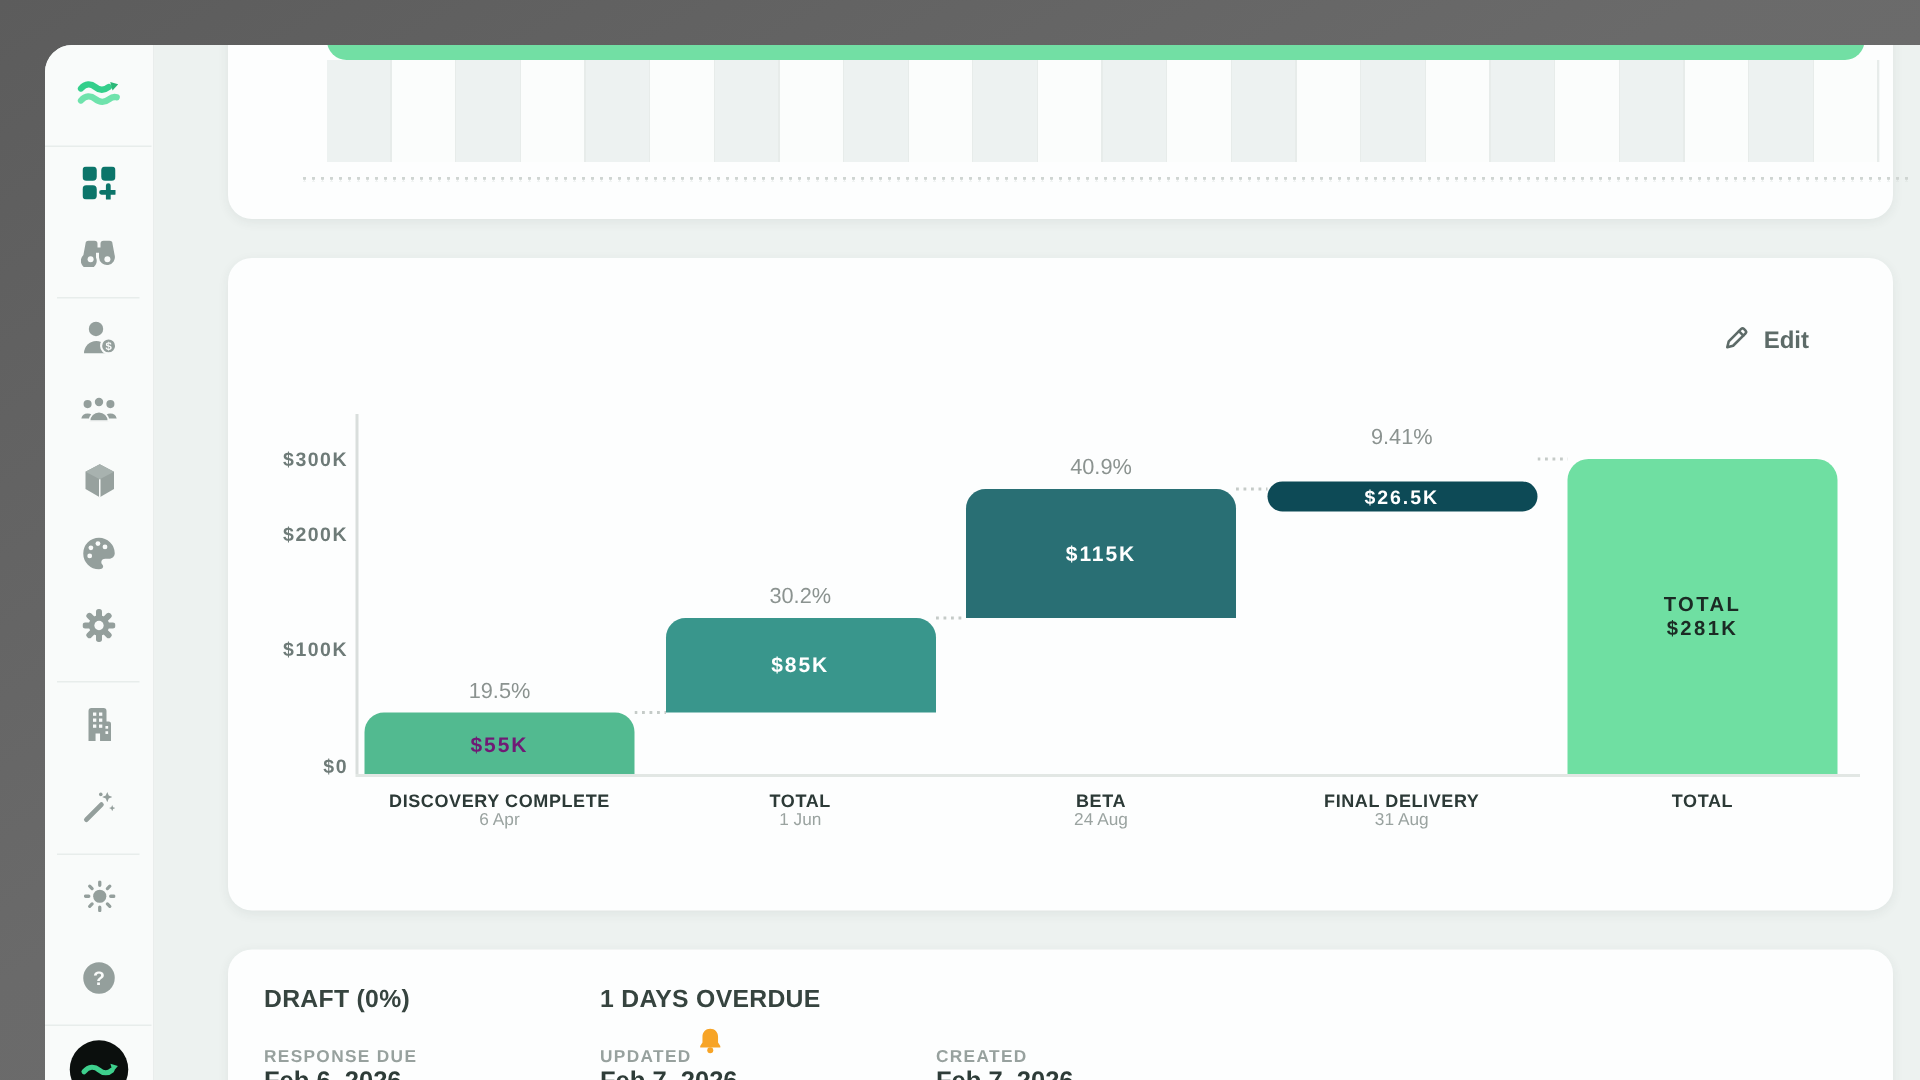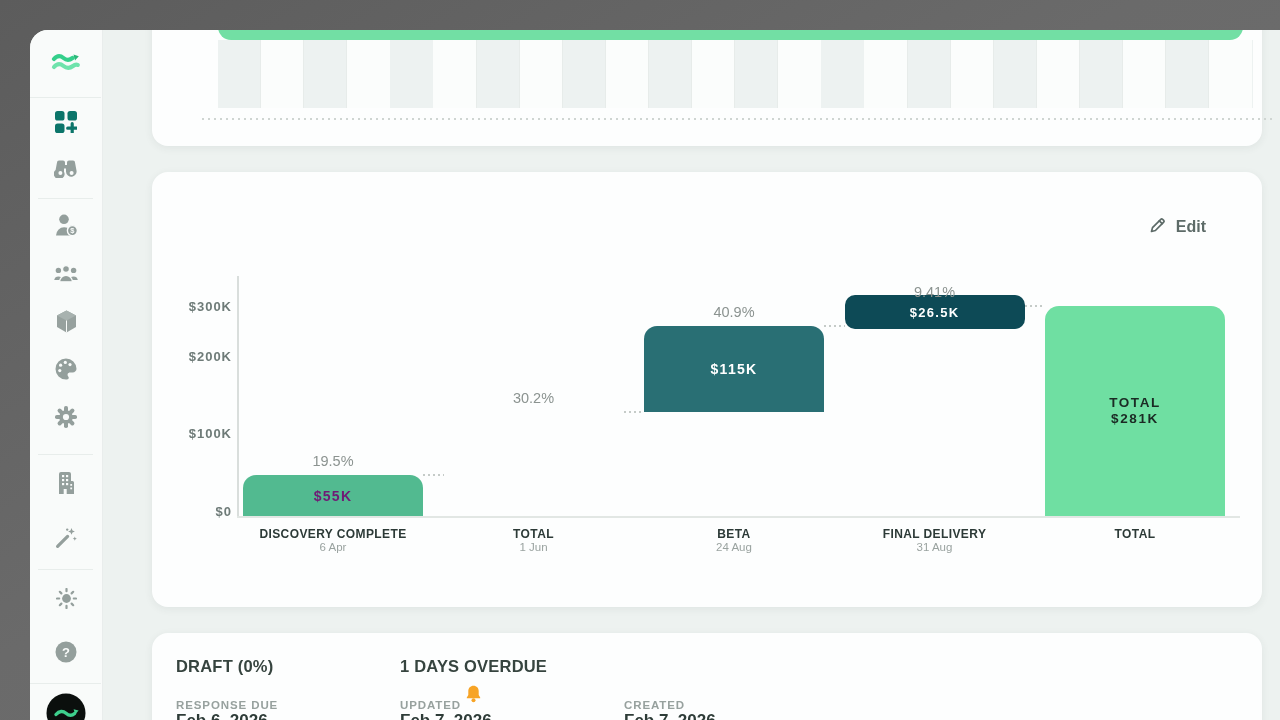--- a/index.html
+++ b/index.html
@@ -241,30 +241,31 @@
 
       <div class="wf-ytick" style="left: 0px; top: 10px; margin-top: 28px;">$300K</div>
           <div class="wf-ytick" style="left: 0px; top: 87.6667px;">$200K</div>
           <div class="wf-ytick" style="left: 0px; top: 165.333px;">$100K</div>
           <div class="wf-ytick" style="left: 0px; top: 243px;">$0</div>
           <div class="wf-bar" style="left: 55px; top: 207.025px; width: 180px; height: 40.975px; background: rgb(82, 186, 144); color: #701a75; border-radius: 13px 13px 0px 0px;">$55K</div>
           <div class="wf-pct" style="left: 55px; top: 185.025px;">19.5%</div>
           <div class="wf-conn dotline" style="left: 235px; top: 206.025px; width: 20.5px;"></div>
           <div class="wf-name" style="left: 145px; top: 259px;">DISCOVERY COMPLETE</div>
           <div class="wf-date" style="left: 145px; top: 273px;">6 Apr</div>
+          <div class="wf-bar" style="left: 255.5px; top: 143.7px; width: 180px; height: 63.325px; background: rgb(57, 150, 140); color: rgb(255, 255, 255); border-radius: 13px 13px 0px 0px;">$85K</div>
           <div class="wf-pct" style="left: 255.5px; top: 121.7px;">30.2%</div>
           <div class="wf-conn dotline" style="left: 435.5px; top: 142.7px; width: 20.5px;"></div>
           <div class="wf-name" style="left: 345.5px; top: 259px;">TOTAL</div>
           <div class="wf-date" style="left: 345.5px; top: 273px;">1 Jun</div>
           <div class="wf-bar" style="left: 456px; top: 58.025px; width: 180px; height: 85.675px; background: rgb(41, 111, 116); color: rgb(255, 255, 255); border-radius: 13px 13px 0px 0px;">$115K</div>
           <div class="wf-pct" style="left: 456px; top: 36.025px;">40.9%</div>
           <div class="wf-conn dotline" style="left: 636px; top: 57.025px; width: 20.5px;"></div>
           <div class="wf-name" style="left: 546px; top: 259px;">BETA</div>
           <div class="wf-date" style="left: 546px; top: 273px;">24 Aug</div>
-          <div class="wf-bar" style="left: 656.5px; top: 27px; width: 180px; height: 34px; background: rgb(13, 74, 86); color: rgb(255, 255, 255); border-radius: 10px; font-size: 13px;">$26.5K</div>
+          <div class="wf-bar" style="left: 656.5px; top: 53px; width: 180px; height: 20px; background: rgb(13, 74, 86); color: rgb(255, 255, 255); border-radius: 10px; font-size: 13px;">$26.5K</div>
           <div class="wf-pct" style="left: 656.5px; top: 16.2825px;">9.41%</div>
           <div class="wf-conn dotline" style="left: 836.5px; top: 37.2825px; width: 20.5px;"></div>
           <div class="wf-name" style="left: 746.5px; top: 259px; text-align: center;">FINAL DELIVERY</div>
           <div class="wf-date" style="left: 746.5px; top: 273px;">31 Aug</div>
           <div class="wf-bar wf-total" style="left: 857px; top: 38.2825px; width: 180px; height: 209.718px; background: rgb(111, 223, 162); color: rgb(27, 42, 36); border-radius: 14px 14px 0px 0px;">
             <span>TOTAL</span>
             <span>$281K</span>
           </div>
           <div class="wf-name" style="left: 947px; top: 259px;">TOTAL</div>
         </div>

